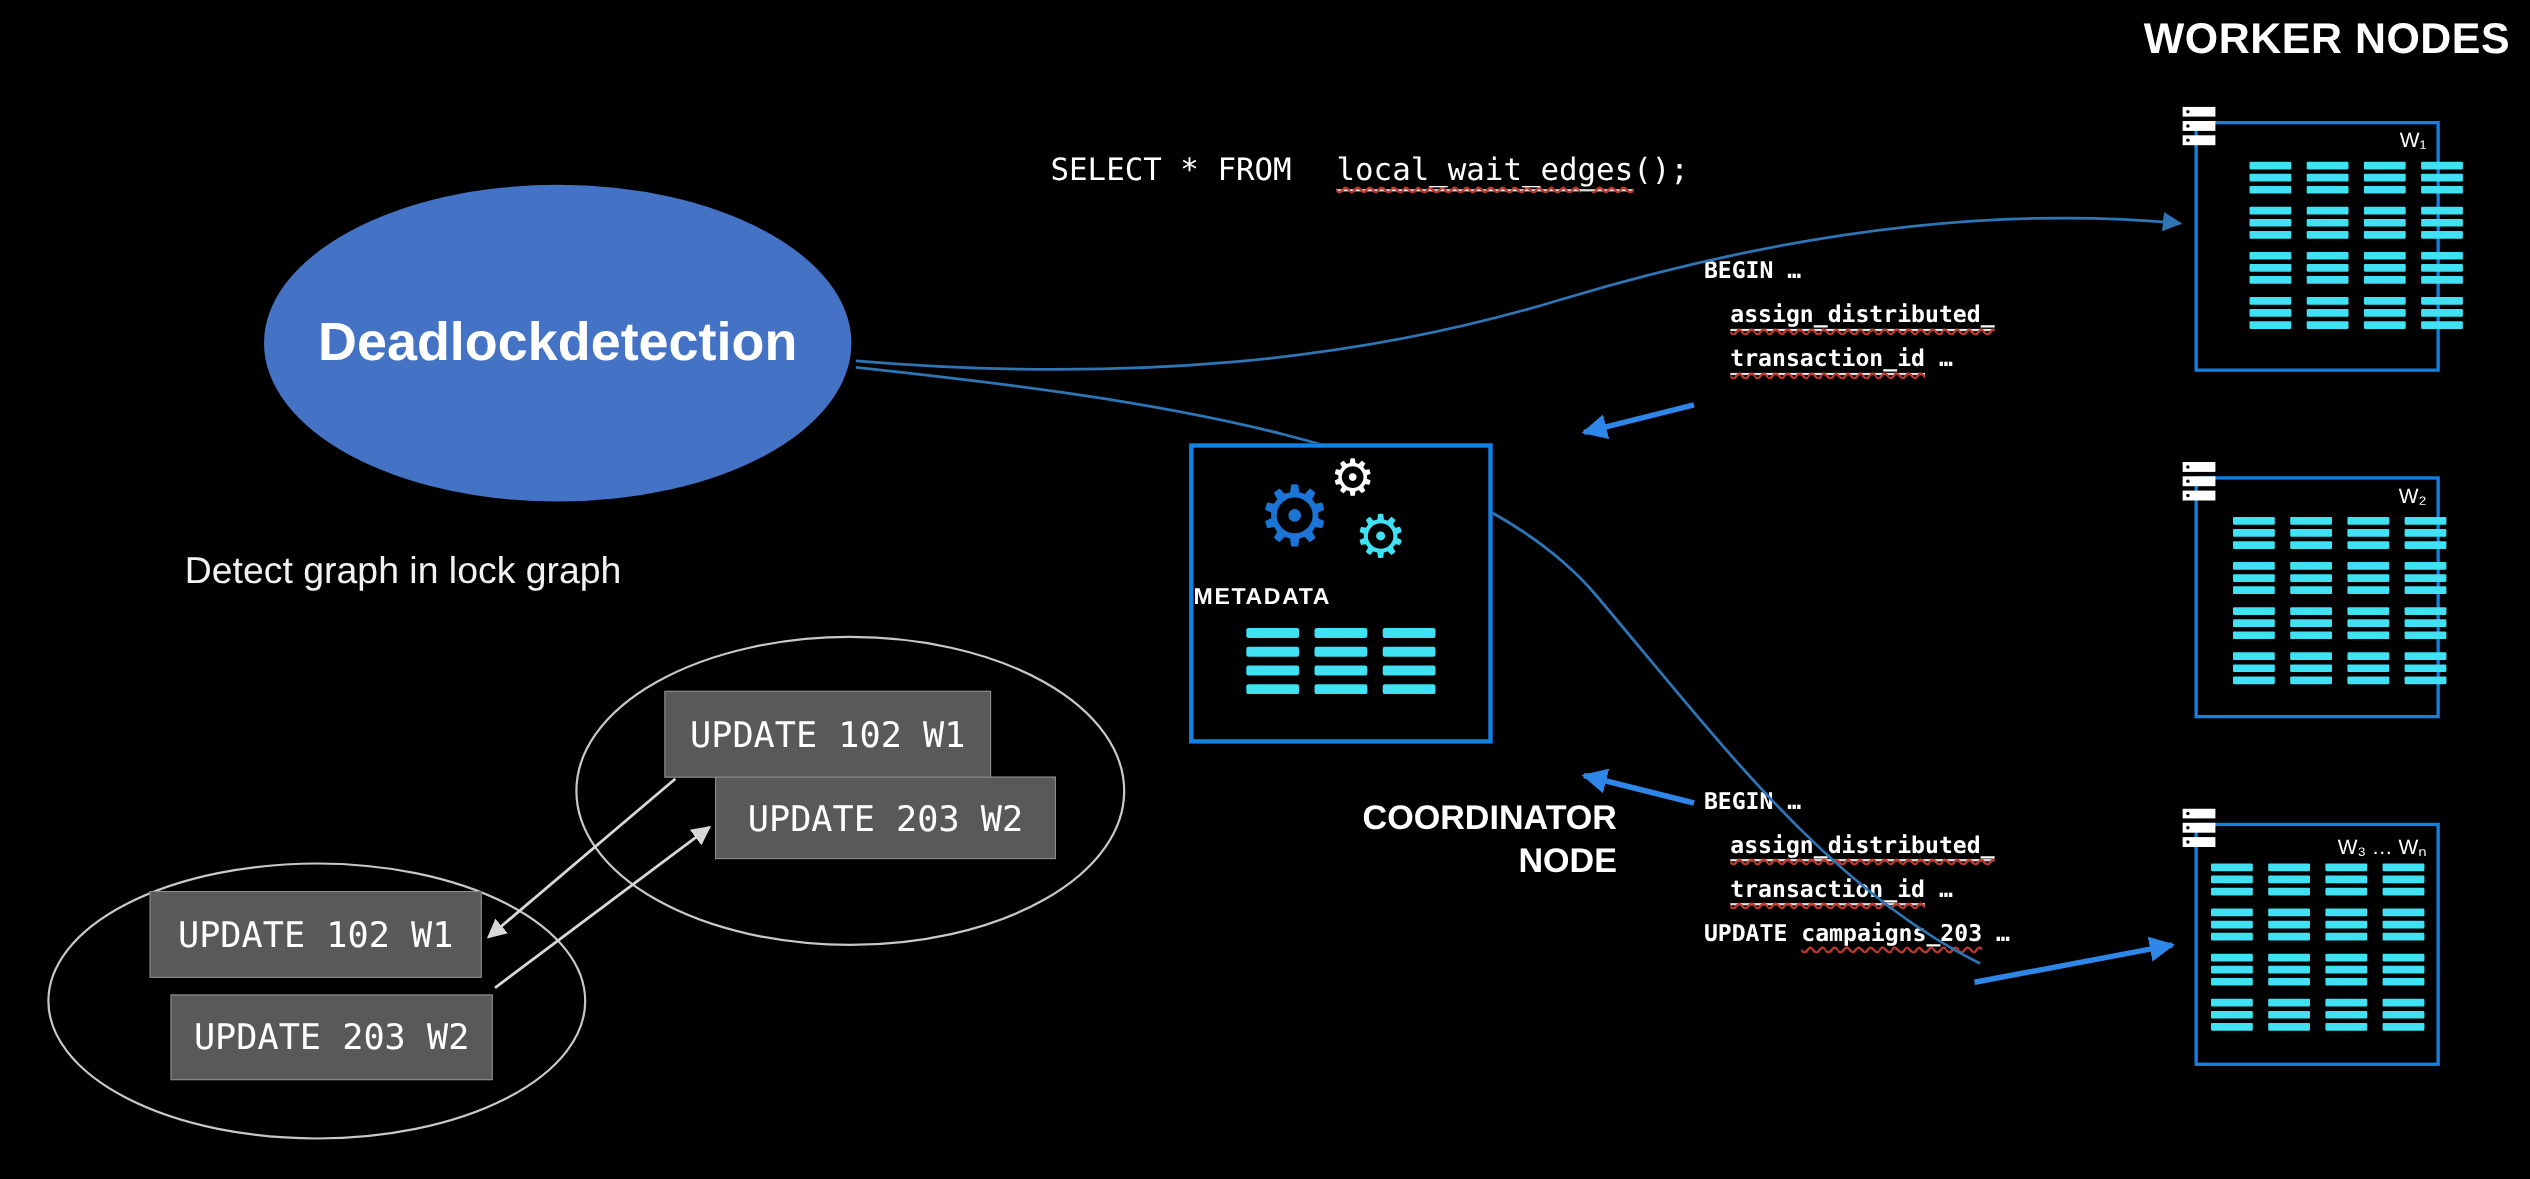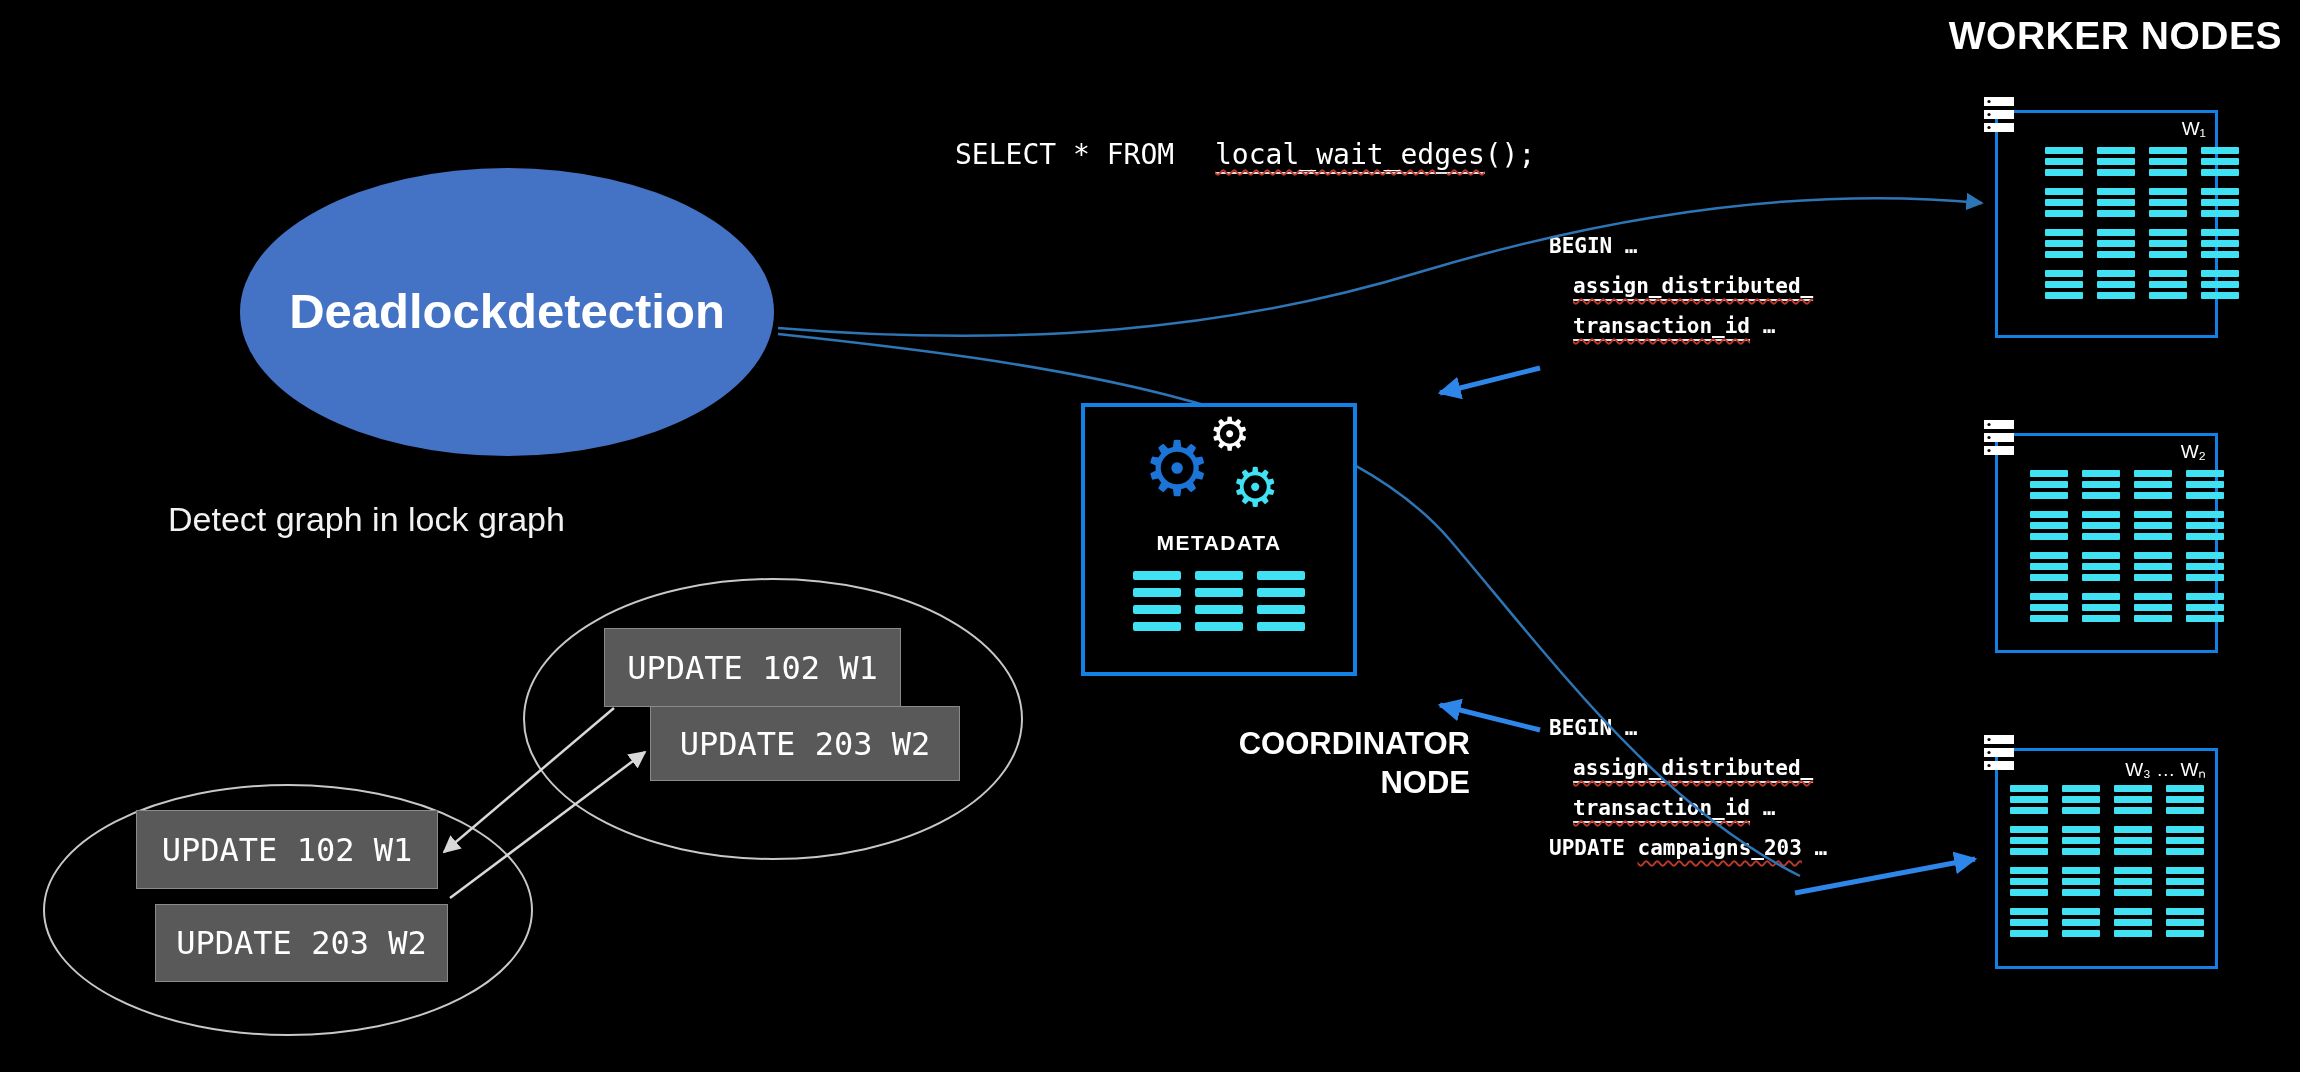--- a/index.html
+++ b/index.html
@@ -50,21 +50,21 @@
 
   
   #coordinator-box{
     left:1081px;top:403px;width:276px;height:273px;
     border:4px solid var(--node-border-blue,#1380E4);background:#000;box-sizing:border-box;
   }
   .gear{position:absolute;font-family:"DejaVu Sans",sans-serif;line-height:1;}
   #gear-blue{left:58px;top:24px;font-size:76px;color:#1B74D6;}
   #gear-white{left:124px;top:4px;font-size:46px;color:#fff;}
   #gear-cyan{left:146px;top:54px;font-size:54px;color:var(--shard-cyan,#3FE1F2);}
-  #metadata-label{position:absolute;left:0;top:124px;width:100%;text-align:center;
+  #metadata-label{position:absolute;left:0;top:124px;width:100%;text-align:left;
                   font-size:21px;font-weight:bold;letter-spacing:1.5px;}
   .meta-grid{position:absolute;left:50%;top:164px;transform:translateX(-50%);
              display:grid;grid-template-columns:repeat(3,48px);gap:8px 14px;}
   .meta-bar{height:9px;border-radius:2px;background:var(--shard-cyan,#3FE1F2);}
 
   
   .worker-box{
     position:absolute;width:223px;box-sizing:border-box;background:#000;
     border:3px solid var(--node-border-blue,#1380E4);
   }

